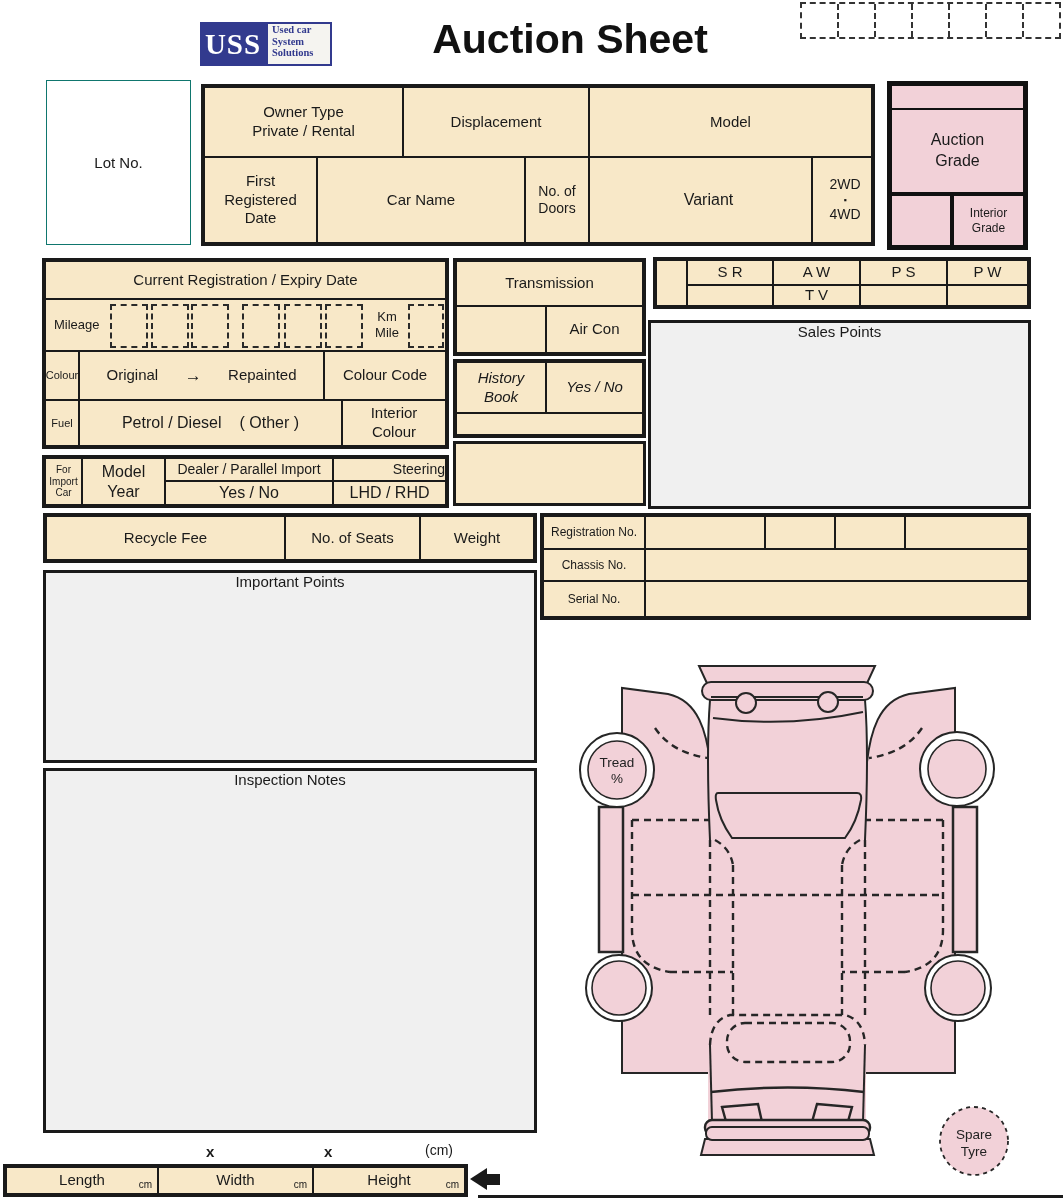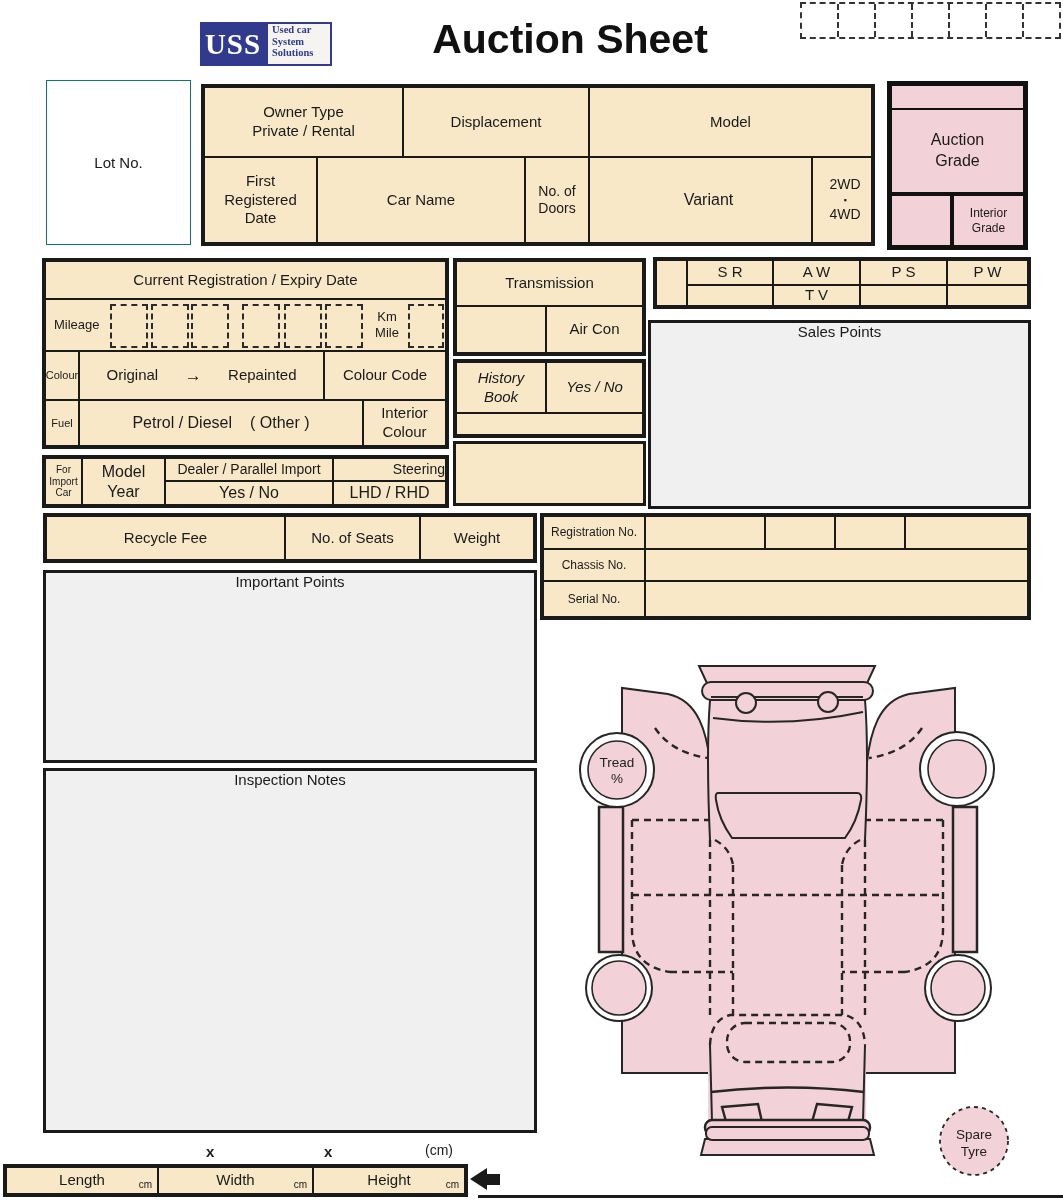--- a/index.html
+++ b/index.html
@@ -146,21 +146,21 @@
         <span>Repainted</span>
       </div>
       <div class="cell fill">
         <span>Colour Code</span>
       </div>
     </div>
     <div class="row fill">
       <div class="cell" style="width:34px;">
         <span class="smalllabel">Fuel</span>
       </div>
-      <div class="cell" style="width:284px;flex-direction:row;gap:18px;font-size:16px;">
+      <div class="cell" style="width:263px;flex-direction:row;gap:18px;font-size:16px;">
         <span>Petrol / Diesel</span>
         <span>( Other )</span>
       </div>
       <div class="cell fill">
         <span>Interior</span>
         <span>Colour</span>
       </div>
     </div>
   </div>
 

